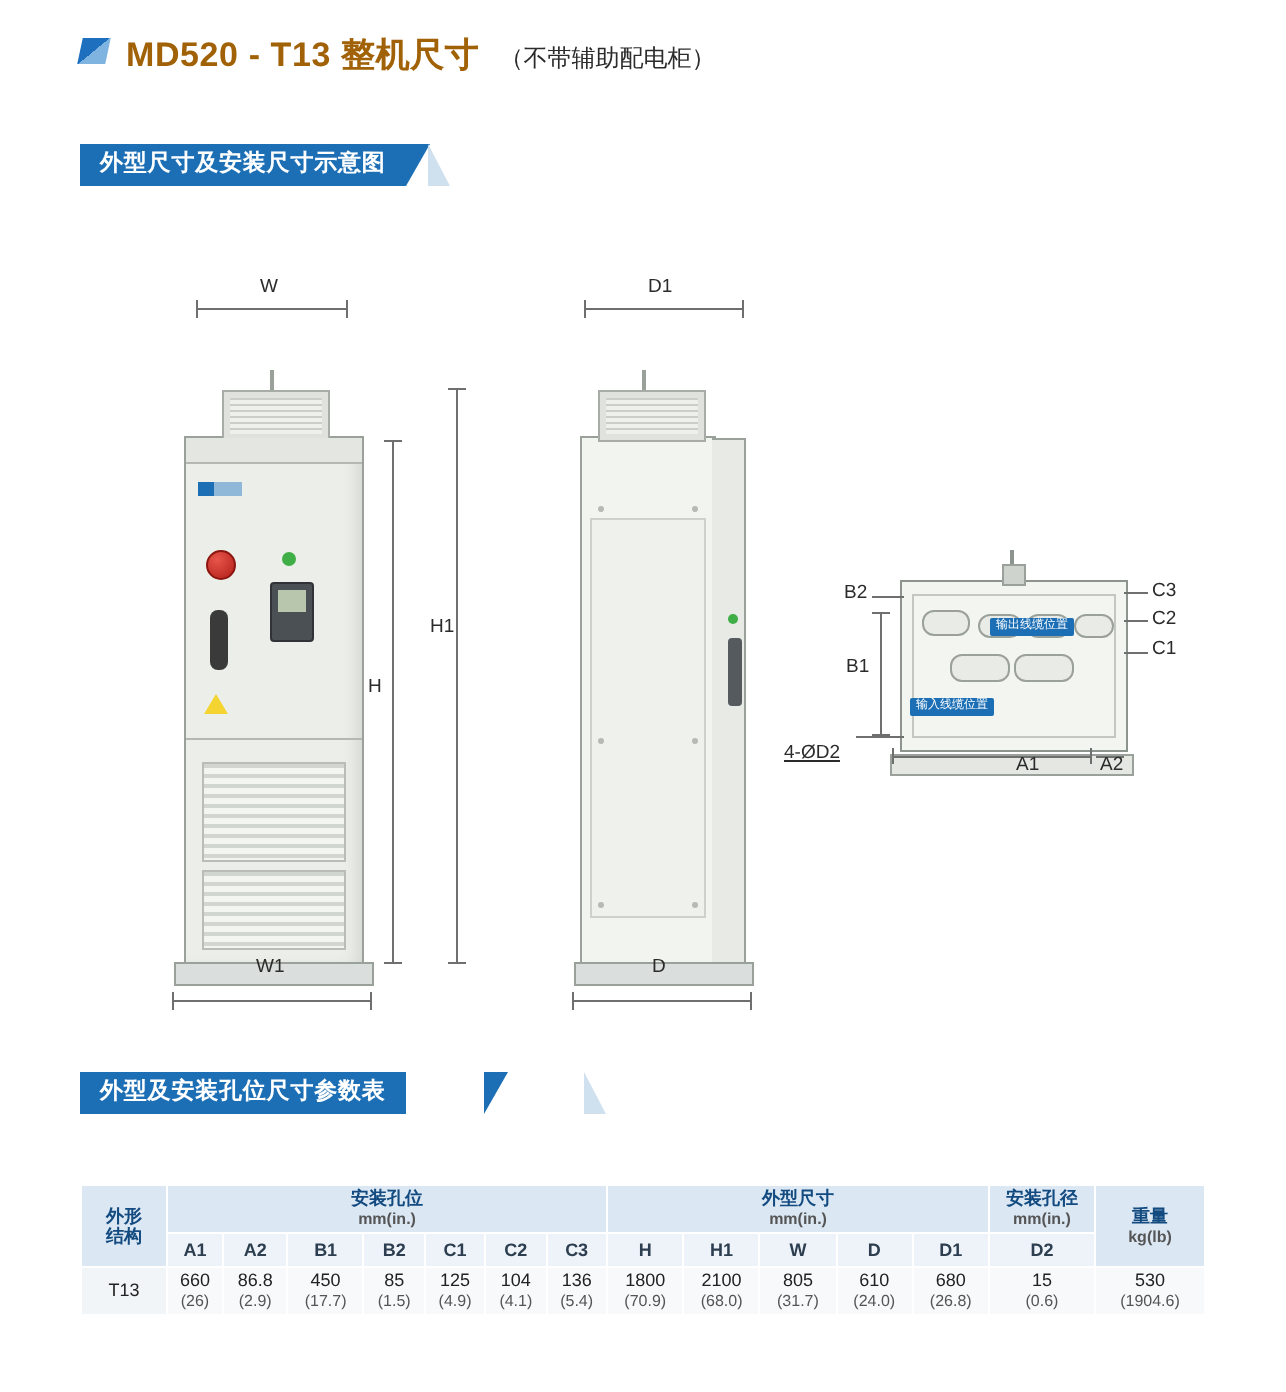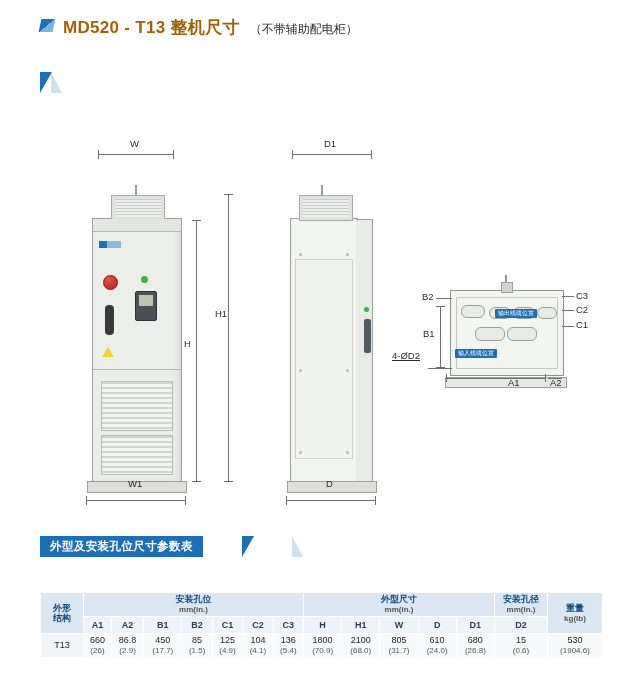--- a/index.html
+++ b/index.html
@@ -391,20 +391,21 @@
 
 <div class="page">
 
   <div class="title-row">
     <span class="title-mark"></span>
     <span class="title-main">MD520 - T13 整机尺寸</span>
     <span class="title-sub">（不带辅助配电柜）</span>
   </div>
 
   <div class="ribbon" id="ribbon-1">
+    <div class="bar">外型尺寸及安装尺寸示意图</div>
     <div class="tail"></div>
     <div class="tail2"></div>
   </div>
 
   <div class="drawing">
 
     <div class="cab-front">
       <div class="fan-stem"></div>
       <div class="fan-box">
         <div class="fan-grill"></div>
@@ -502,21 +503,21 @@
     <div class="lbl" style="left:536px; top:209px;">C1</div>
 
     <div class="dimline h-line" style="left:406px; top:268px; width:100px;"></div>
     <div class="dimline v-line" style="left:406px; top:264px; height:8px;"></div>
     <div class="dimline v-line" style="left:505px; top:264px; height:8px;"></div>
     <div class="lbl" style="left:468px; top:267px;">A1</div>
     <div class="dimline h-line" style="left:508px; top:268px; width:14px;"></div>
     <div class="lbl" style="left:510px; top:267px;">A2</div>
 
     <div class="dimline h-line" style="left:388px; top:258px; width:24px;"></div>
-    <div class="lbl" style="left:352px; top:240px;text-decoration:underline;">4-ØD2</div>
+    <div class="lbl" style="left:352px; top:261px;text-decoration:underline;">4-ØD2</div>
 
   </div>
 
   <div class="ribbon" id="ribbon-2">
     <div class="bar">外型及安装孔位尺寸参数表</div>
     <div class="tail"></div>
     <div class="tail2"></div>
   </div>
 
   <div class="table-wrap">

